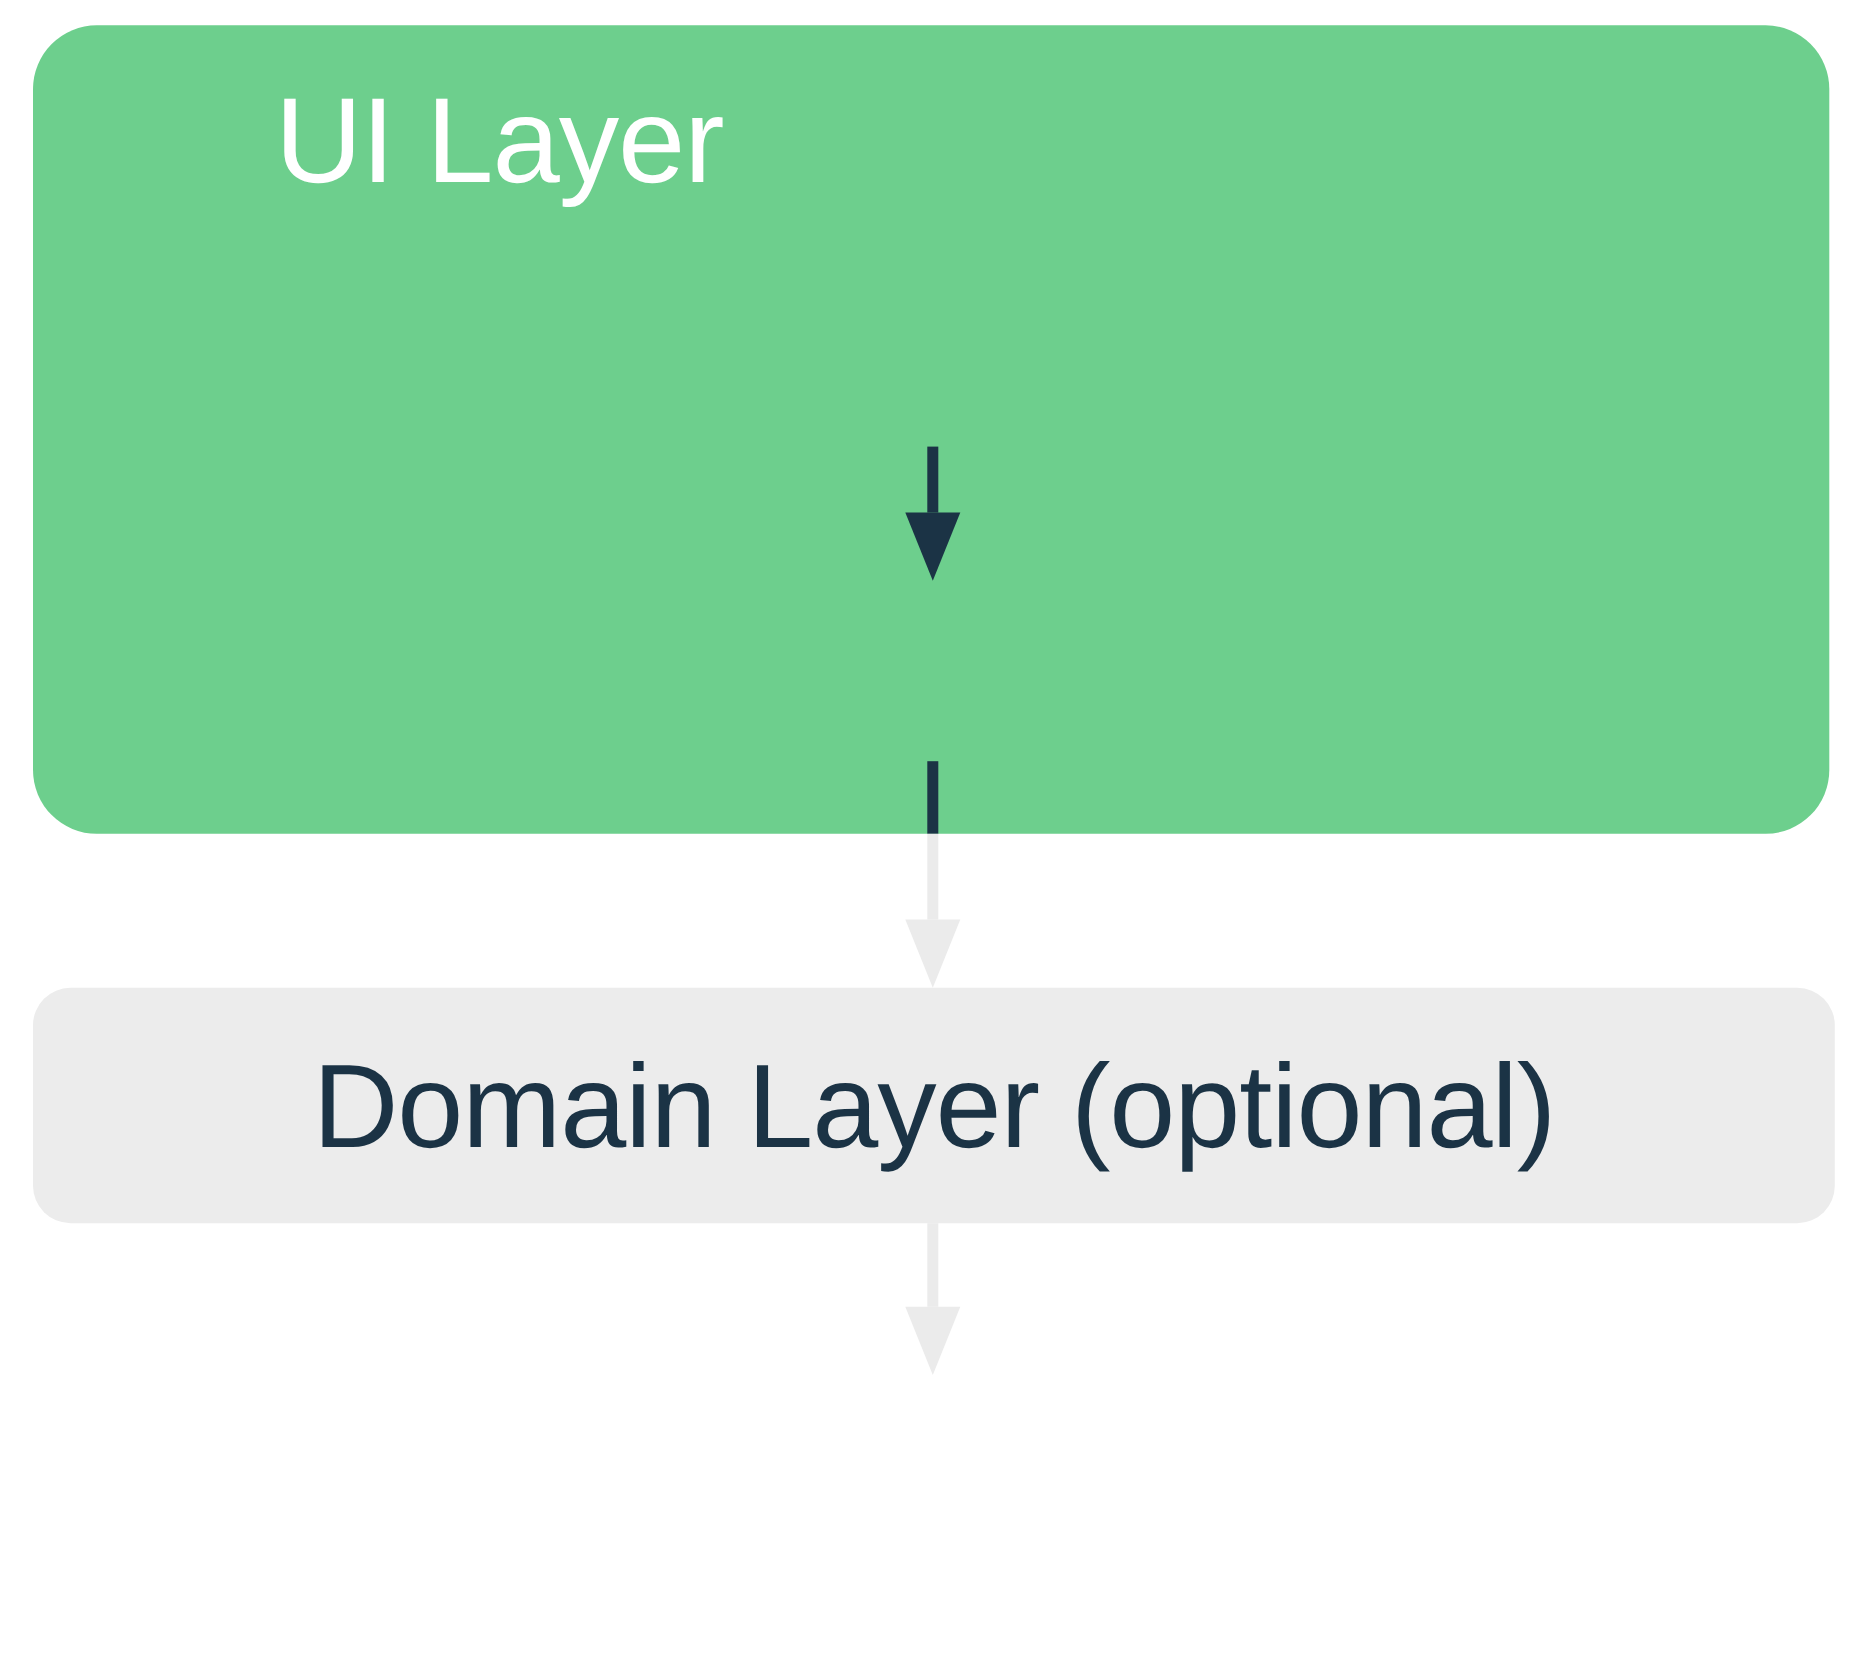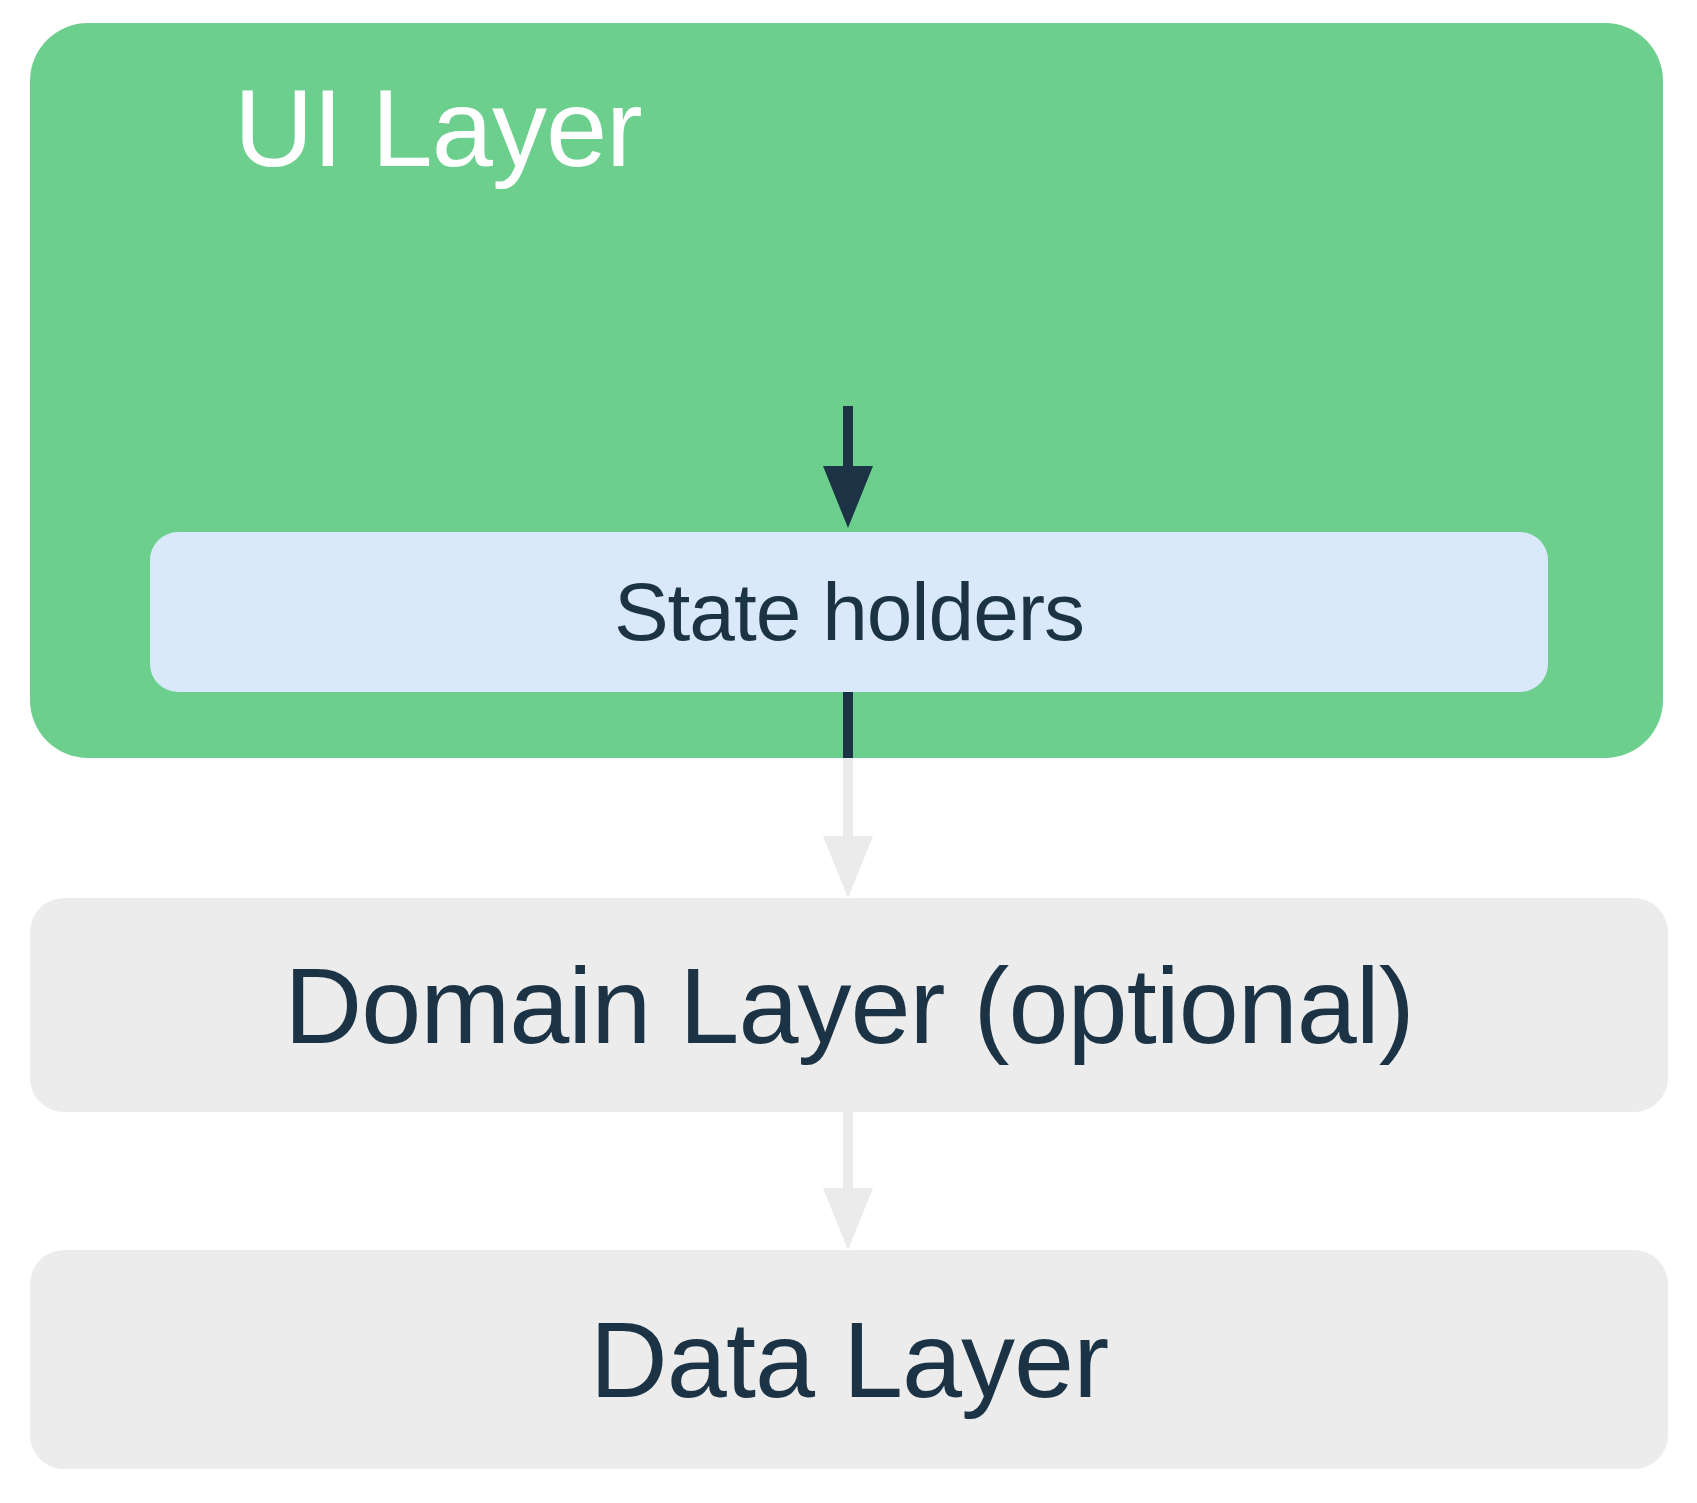--- a/index.html
+++ b/index.html
@@ -13,21 +13,21 @@
     --text-light:#ffffff;
   }
   *{margin:0;padding:0;box-sizing:border-box;}
   html,body{width:1697px;height:1503px;background:var(--page-bg);
     font-family:"Liberation Sans", sans-serif;}
   .canvas{position:relative;width:1697px;height:1503px;background:var(--page-bg);overflow:hidden;}
 
   
   .ui-layer{position:absolute;left:30px;top:23px;width:1633px;height:735px;
     background:var(--ui-layer-bg);border-radius:58px;}
-  .ui-layer-title{position:absolute;left:204px;top:44px;
+  .ui-layer-title{position:absolute;left:220px;top:44px;
     font-size:110px;line-height:1.1;color:var(--text-light);letter-spacing:-1px;}
 
   
   .pill{position:absolute;left:150px;width:1398px;border-radius:28px;
     display:flex;align-items:center;justify-content:center;}
   .pill-ui-elements{top:258px;height:148px;background:var(--ui-elements-bg);}
   .pill-state-holders{top:532px;height:160px;background:var(--state-holders-bg);}
   .pill-label{font-size:82px;color:var(--text-dark);letter-spacing:-1px;}
 
   
@@ -63,36 +63,30 @@
   <section class="ui-layer">
     <div class="ui-layer-title">UI Layer</div>
   </section>
 
 
   <div>
     <div class="arrow-stem stem-dark a1-stem"></div>
     <div class="arrow-head head-dark a1-head"></div>
   </div>
 
-  <div class="pill pill-state-holders">
-    <span class="pill-label">State holders</span>
-  </div>
 
   <div>
     <div class="arrow-stem stem-dark a2-stem-dark"></div>
     <div class="arrow-stem stem-light a2-stem-light"></div>
     <div class="arrow-head head-light a2-head"></div>
   </div>
 
   <section class="layer-box layer-domain">
     <span class="layer-label">Domain Layer (optional)</span>
   </section>
 
   <div>
     <div class="arrow-stem stem-light a3-stem"></div>
     <div class="arrow-head head-light a3-head"></div>
   </div>
 
-  <section class="layer-box layer-data">
-    <span class="layer-label">Data Layer</span>
-  </section>
 
 </div>
 
 </body></html>

